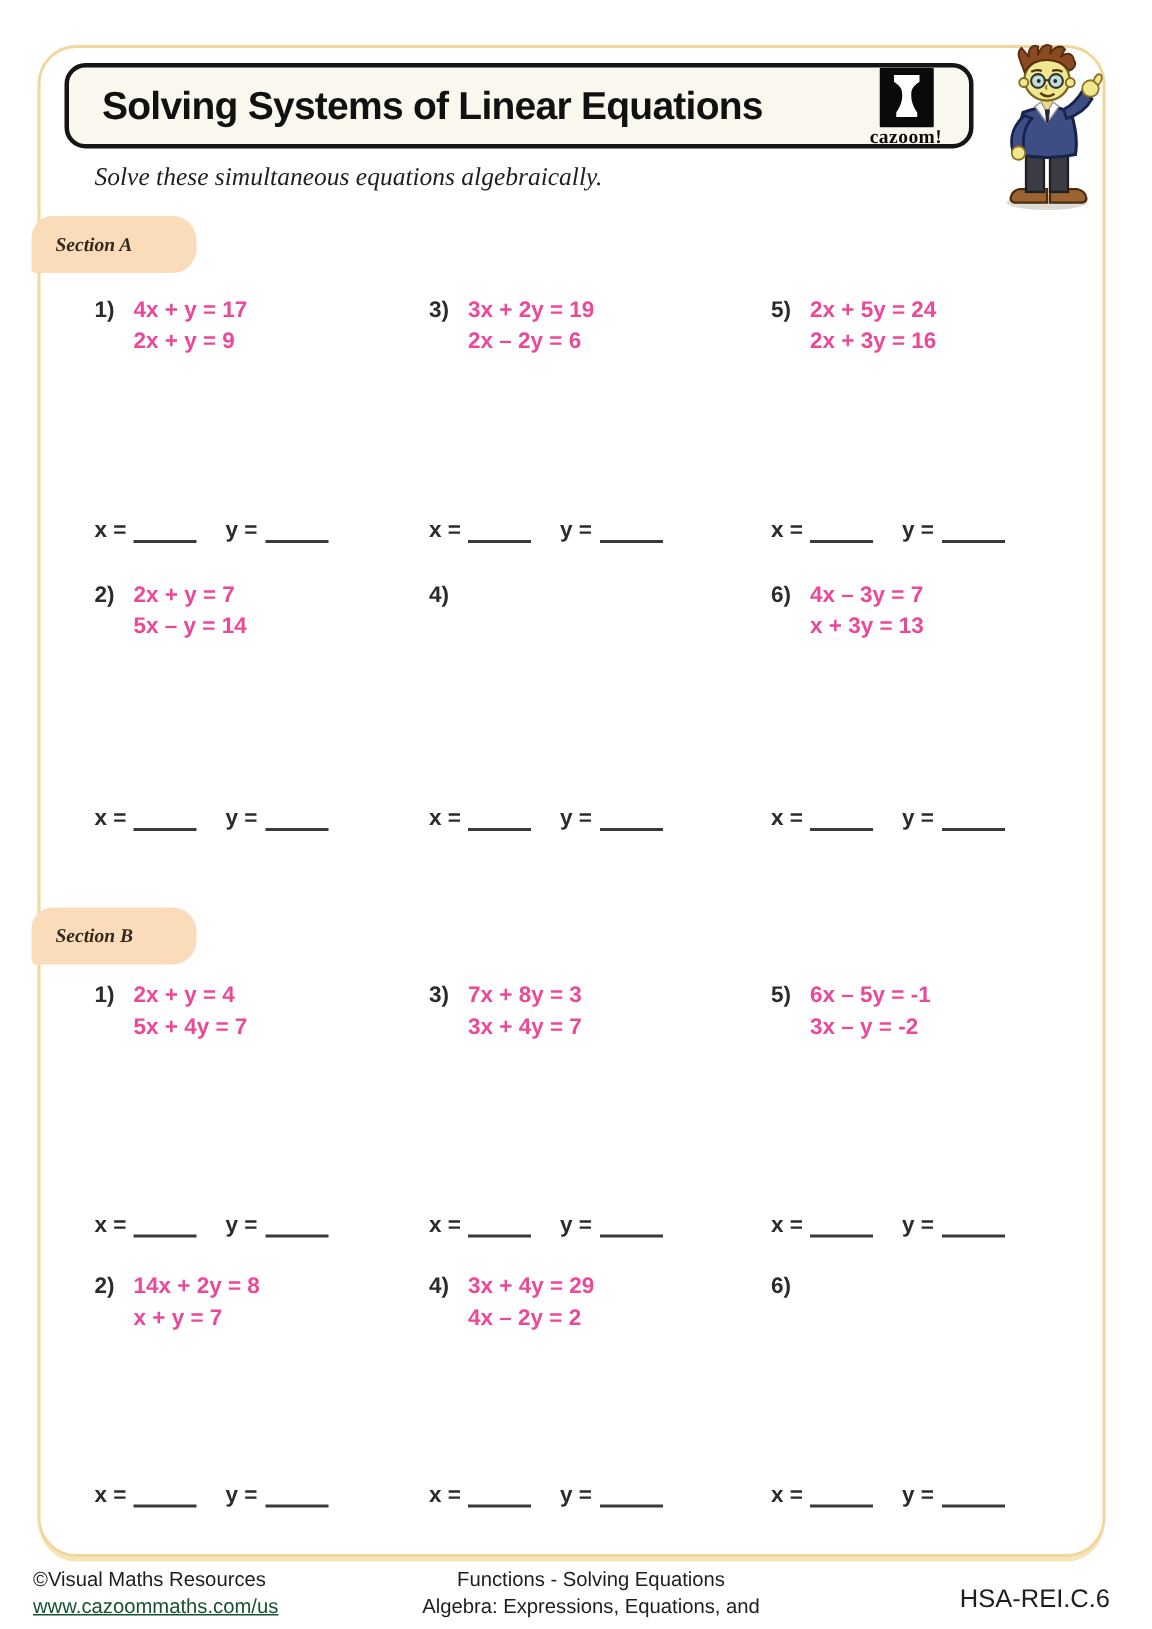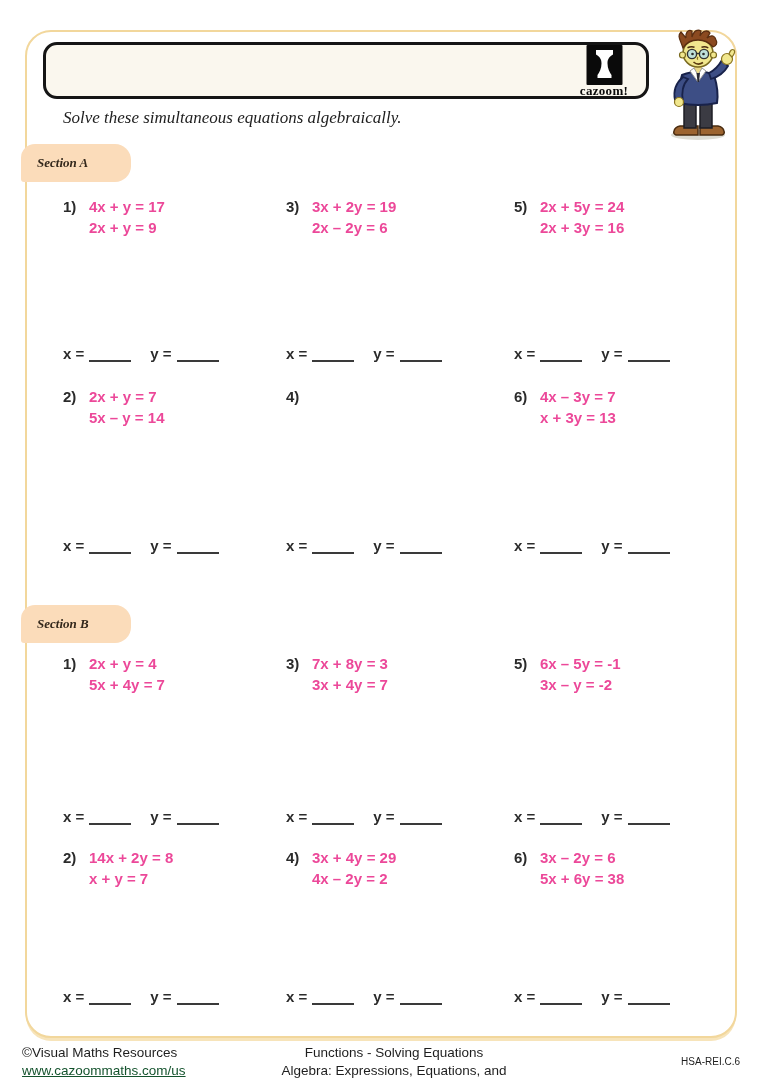--- a/index.html
+++ b/index.html
@@ -65,28 +65,29 @@
   .albl { font-size:15px; font-weight:bold; color:#2b2b2b; line-height:16px; }
   .blank {
     display:inline-block; width:42px; height:15px; margin-left:5px;
     border-bottom:2px solid #3a3a3a;
   }
   .gap { width:19px; }
 
   .footer-left { position:absolute; left:22px; top:1044px; font-size:13.5px; color:#1e1e1e; line-height:18px; }
   .footer-link { color:#14532d; text-decoration:underline; cursor:pointer; }
   .footer-center { position:absolute; left:244px; top:1044px; width:300px; text-align:center; font-size:13.5px; color:#1e1e1e; line-height:18px; }
-  .footer-right { position:absolute; right:28px; top:1056px; font-size:10px; color:#1e1e1e; }
+  .footer-right { position:absolute; right:28px; top:1056px; font-size:17px; color:#1e1e1e; }
 </style>
 </head>
 <body>
 
 <div class="card">
 
   <div class="title-box">
+    <div class="title-text">Solving Systems of Linear Equations</div>
     <div class="logo">
       <span class="logo-box">
         <svg width="37" height="40" viewBox="0 0 37 40">
           <rect x="0.5" y="0" width="36" height="40" fill="#0a0a0a" rx="1"></rect>
           <path d="M10,5 H27 V9.5 C22.5,12.5 21.5,14.5 21.5,18.5 C21.5,23.5 23.5,27 25.5,30 V33 H11.5 V30 C13.5,27 15.5,23.5 15.5,18.5 C15.5,14.5 14.5,12.5 10,9.5 Z" fill="#ffffff"></path>
         </svg>
       </span>
       <div class="logo-word">cazoom!</div>
     </div>
   </div>
@@ -281,24 +282,20 @@
     </div>
     <div class="pcell">
       <span class="pnum">4)</span>
       <span class="eqs">
           <div class="eqline">3x + 4y = 29</div>
           <div class="eqline">4x – 2y = 2</div>
         </span>
     </div>
     <div class="pcell">
       <span class="pnum">6)</span>
-      <span class="eqs">
-          <div class="eqline">3x – 2y = 6</div>
-          <div class="eqline">5x + 6y = 38</div>
-        </span>
     </div>
   </div>
 
   <div class="ans-row row-ans-b2">
     <div class="acell">
         <span class="albl">x =</span>
         <span class="blank"></span>
         <span class="gap"></span>
         <span class="albl">y =</span>
         <span class="blank"></span>

